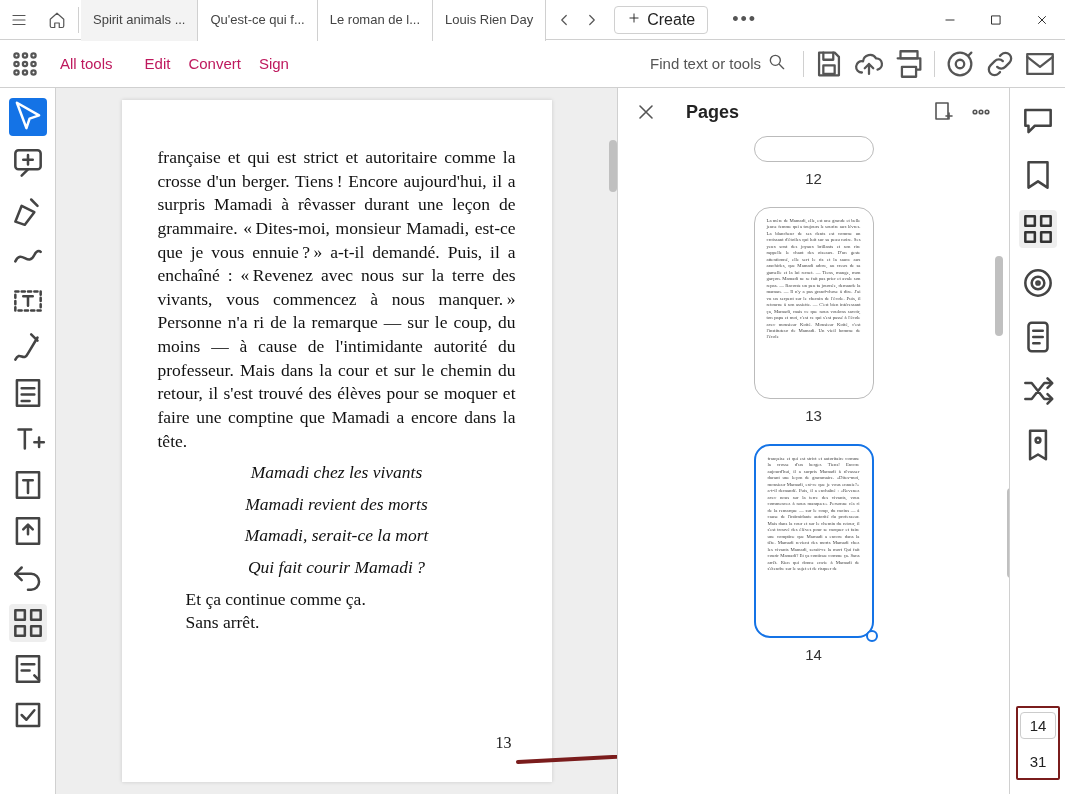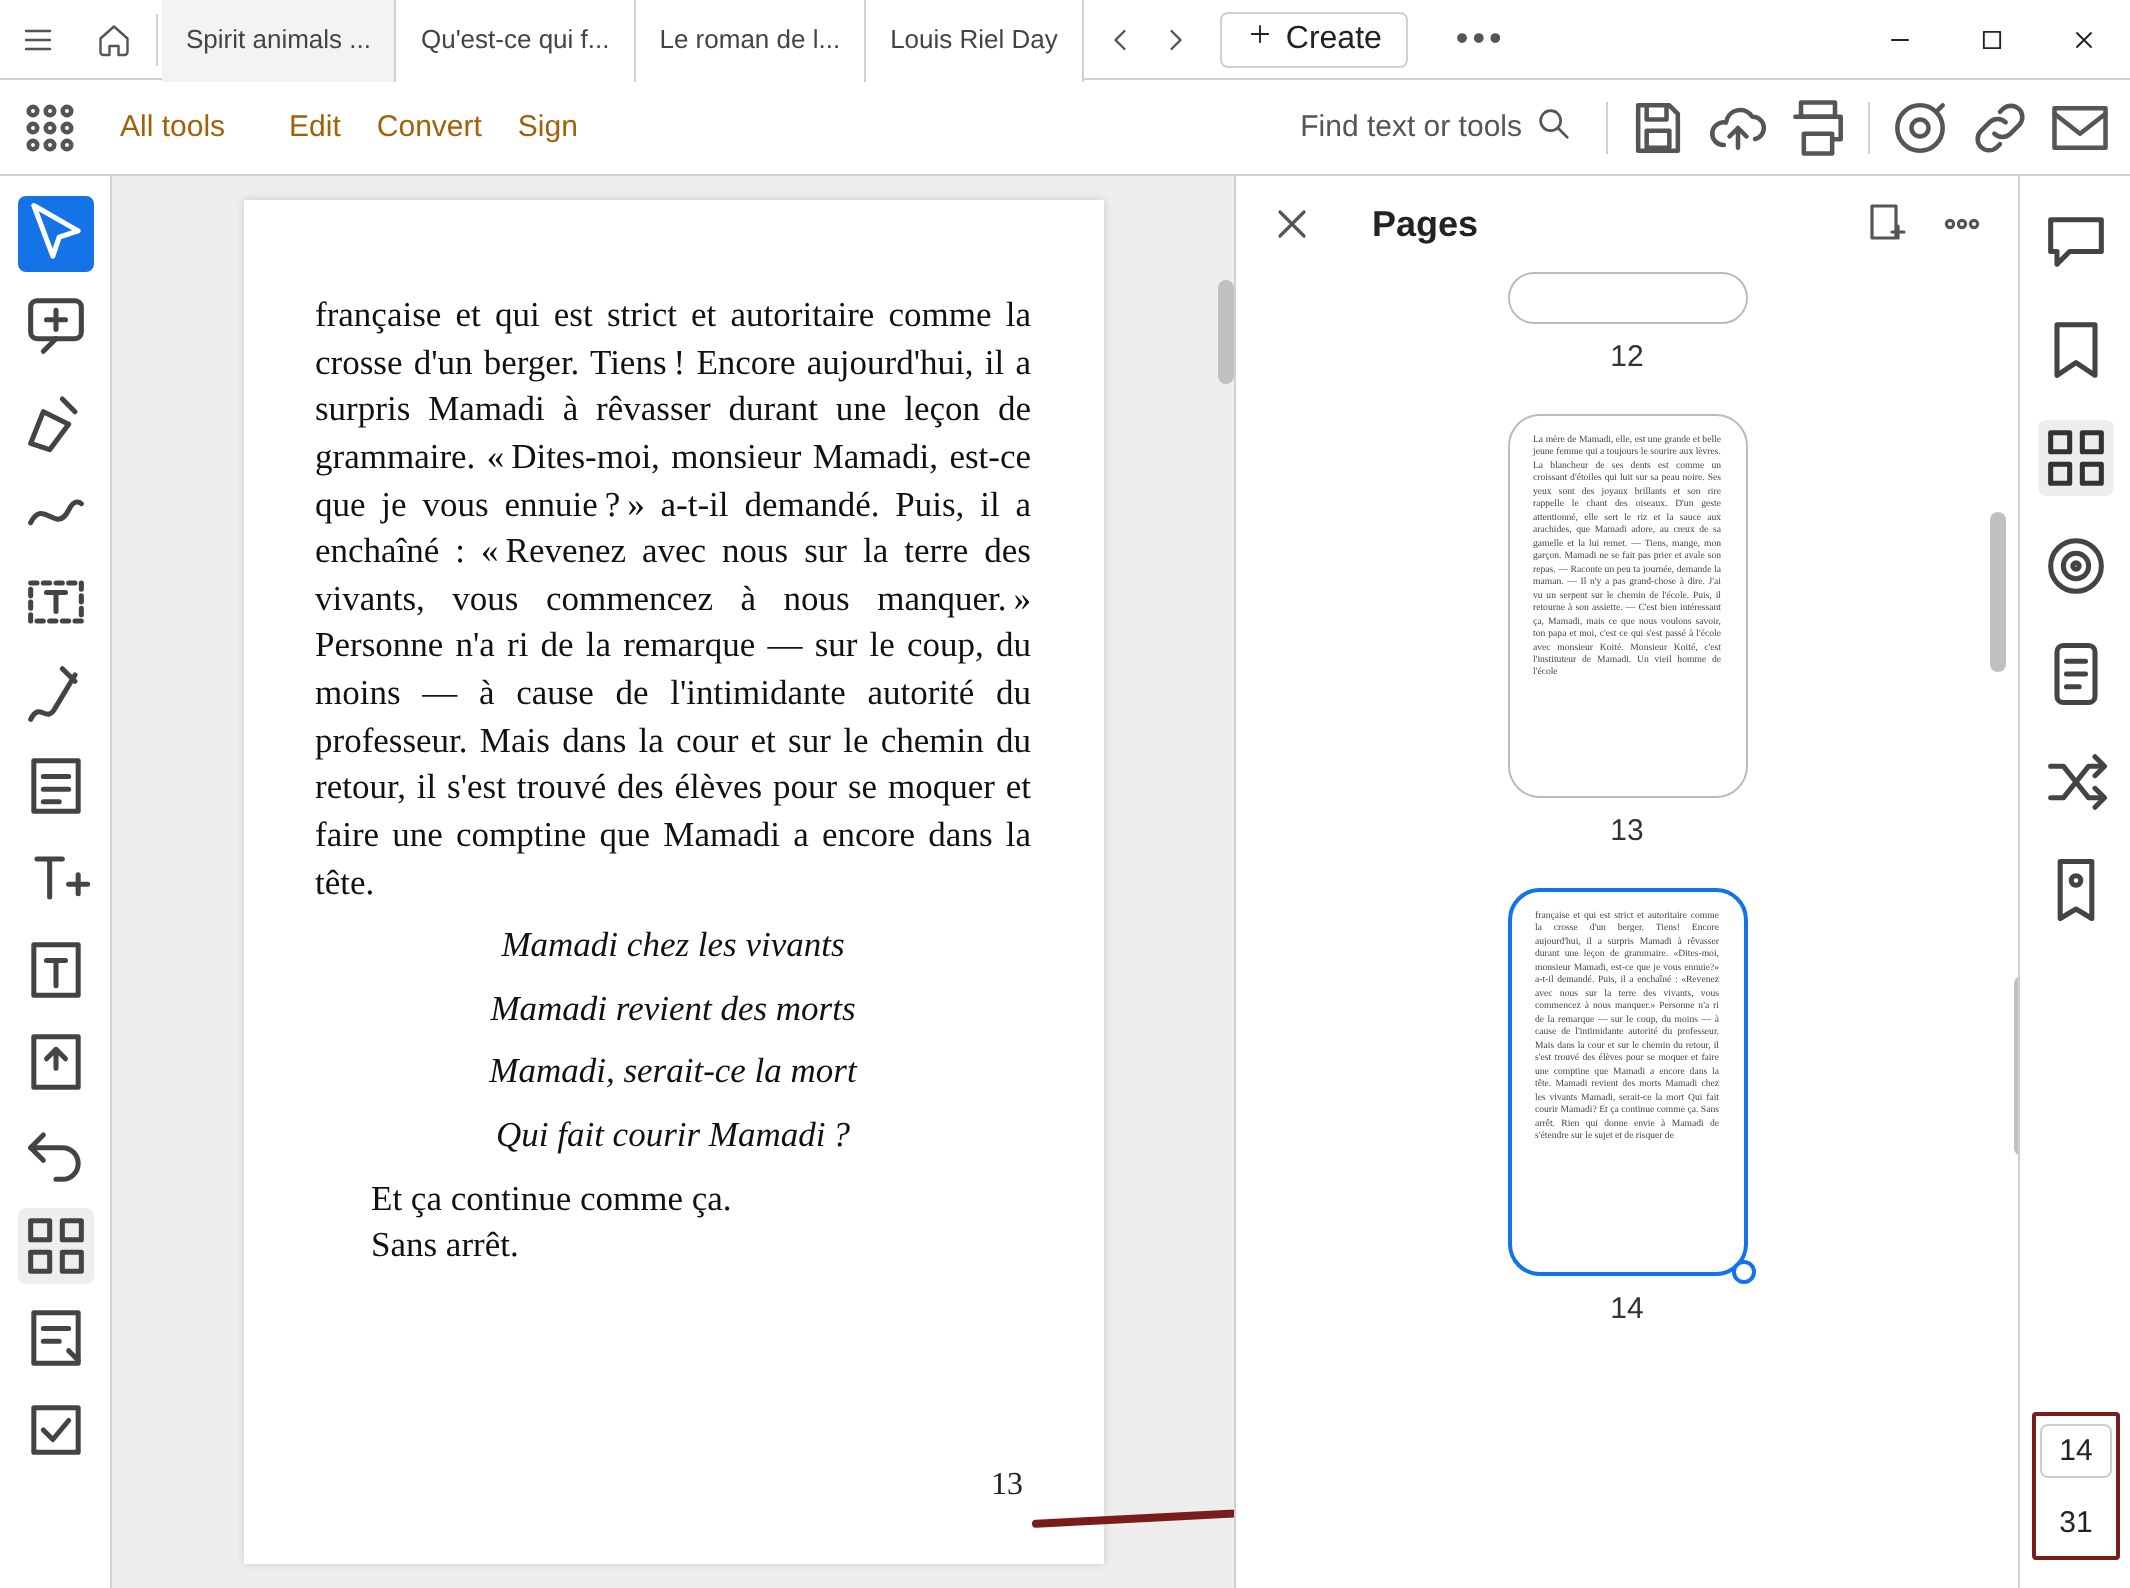--- a/index.html
+++ b/index.html
@@ -17,21 +17,21 @@
   .tab{height:42px; display:flex; align-items:center; padding:0 12px; font-size:13px; color:#444; background:#fff; border-right:1px solid var(--border); max-width:140px; overflow:hidden; white-space:nowrap; cursor:pointer;}
   .tab.active{background:#f3f3f3;}
   .nav-arrows{display:flex; margin-left:4px;}
   .create-btn{display:flex; align-items:center; gap:6px; height:28px; margin:0 8px; padding:0 12px; border:1px solid var(--border); border-radius:4px; font-size:16px; cursor:pointer;}
   .more-dots{padding:0 16px; color:#555; font-size:18px; letter-spacing:2px; cursor:pointer;}
   .win-btns{margin-left:auto; display:flex;}
   .win-btn{width:46px; height:38px; display:flex; align-items:center; justify-content:center; cursor:pointer;}
   
   .toolbar{display:flex; align-items:center; height:48px; background:#fff; border-bottom:1px solid var(--border); padding:0 8px;}
   .tl-left{display:flex; align-items:center; gap:18px;}
-  .tl-item{font-size:15px; color:#a16207; cursor:pointer;}
+  .tl-item{font-size:15px; color:#be185d; cursor:pointer;}
   .sq-btn{width:34px;height:34px;display:flex;align-items:center;justify-content:center;color:#555;cursor:pointer;}
   .tl-icons{margin-left:auto; display:flex; align-items:center; gap:6px;}
   .find{display:flex; align-items:center; gap:6px; color:#555; font-size:15px; margin-right:8px; cursor:pointer;}
   
   .main{display:flex; height:calc(794px - 40px - 48px);}
   .left-rail{width:56px; background:#fff; border-right:1px solid var(--border); display:flex; flex-direction:column; align-items:center; padding-top:10px; gap:8px;}
   .rail-btn{width:38px;height:38px;display:flex;align-items:center;justify-content:center;color:#444;border-radius:4px;cursor:pointer;}
   .rail-btn.active{background:#1473e6;color:#fff;}
   .doc-area{flex:1; background:#eee; display:flex; justify-content:center; position:relative; overflow:hidden;}
   .page{margin:12px; width:430px; background:#fff; box-shadow:0 0 4px rgba(0,0,0,.15); padding:46px 36px 26px 36px; position:relative;}
@@ -75,21 +75,21 @@
       </div>
     <div class="tb-btn">
         <svg viewBox="0 0 24 24">
           <path d="M3 11l9-8 9 8v9a2 2 0 0 1-2 2h-4v-6h-6v6H5a2 2 0 0 1-2-2z"></path>
         </svg>
       </div>
     <div class="sep"></div>
     <div class="tab active">Spirit animals ...</div>
     <div class="tab">Qu'est-ce qui f...</div>
     <div class="tab">Le roman de l...</div>
-    <div class="tab">Louis Riel Day</div>
+    <div class="tab">Louis Rien Day</div>
     <div class="nav-arrows">
       <div class="tb-btn" style="width:28px">
           <svg viewBox="0 0 24 24">
             <path d="M15 6l-6 6 6 6"></path>
           </svg>
         </div>
       <div class="tb-btn" style="width:28px">
           <svg viewBox="0 0 24 24">
             <path d="M9 6l6 6-6 6"></path>
           </svg>

